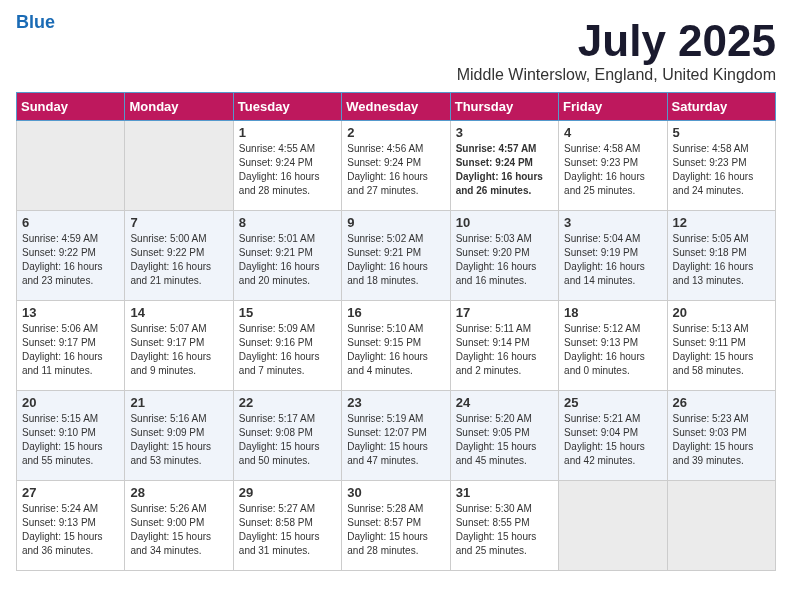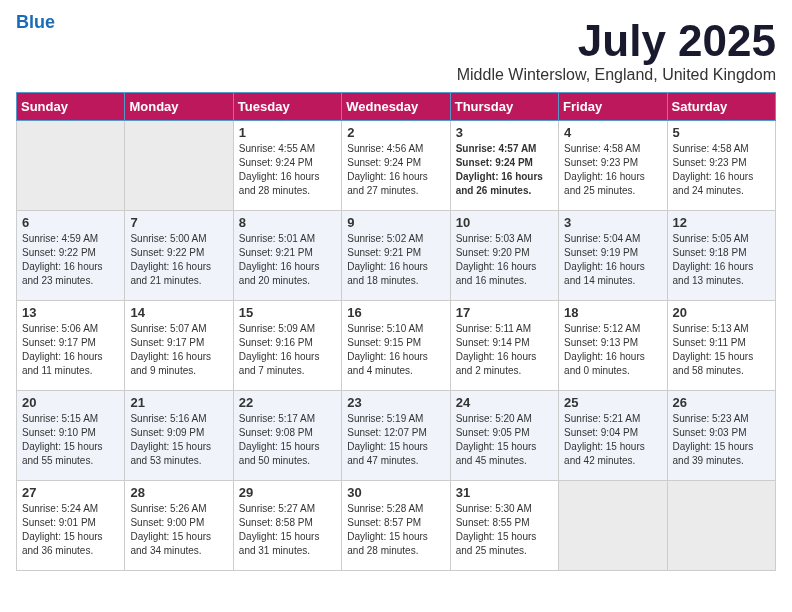--- a/index.html
+++ b/index.html
@@ -263,21 +263,21 @@
           <div class="day-number">26</div>
           <div class="day-info" style="white-space: pre-line;">Sunrise: 5:23 AM
 Sunset: 9:03 PM
 Daylight: 15 hours and 39 minutes.</div>
         </td>
       </tr>
       <tr class="row-bg-odd">
         <td>
           <div class="day-number">27</div>
           <div class="day-info" style="white-space: pre-line;">Sunrise: 5:24 AM
-Sunset: 9:01 PM
+Sunset: 9:13 PM
 Daylight: 15 hours and 36 minutes.</div>
         </td>
         <td>
           <div class="day-number">28</div>
           <div class="day-info" style="white-space: pre-line;">Sunrise: 5:26 AM
 Sunset: 9:00 PM
 Daylight: 15 hours and 34 minutes.</div>
         </td>
         <td>
           <div class="day-number">29</div>

